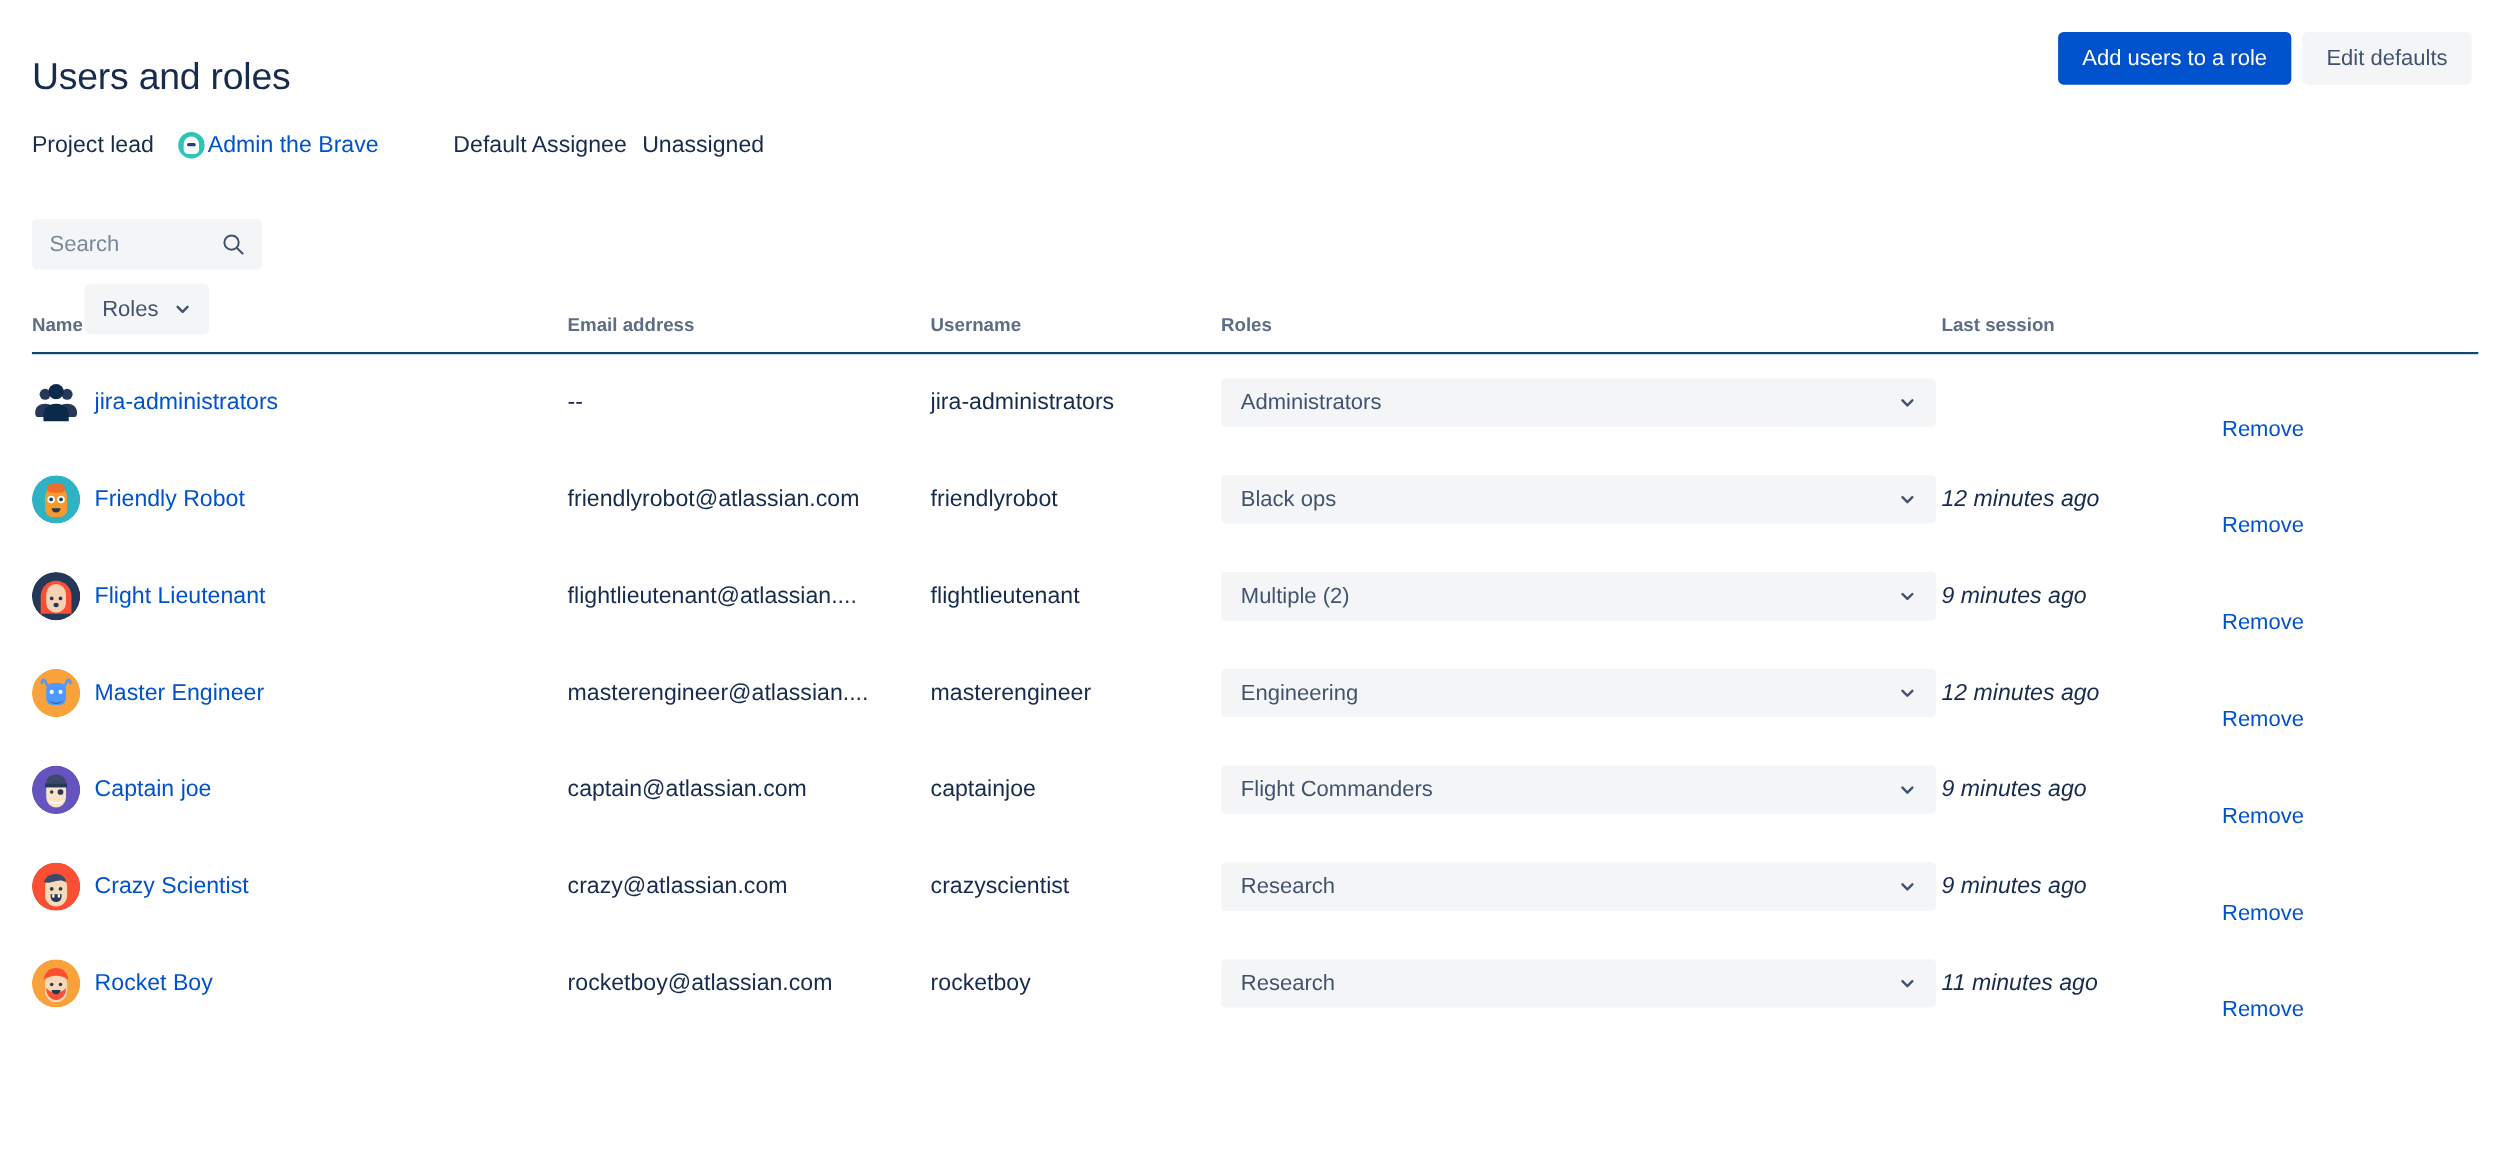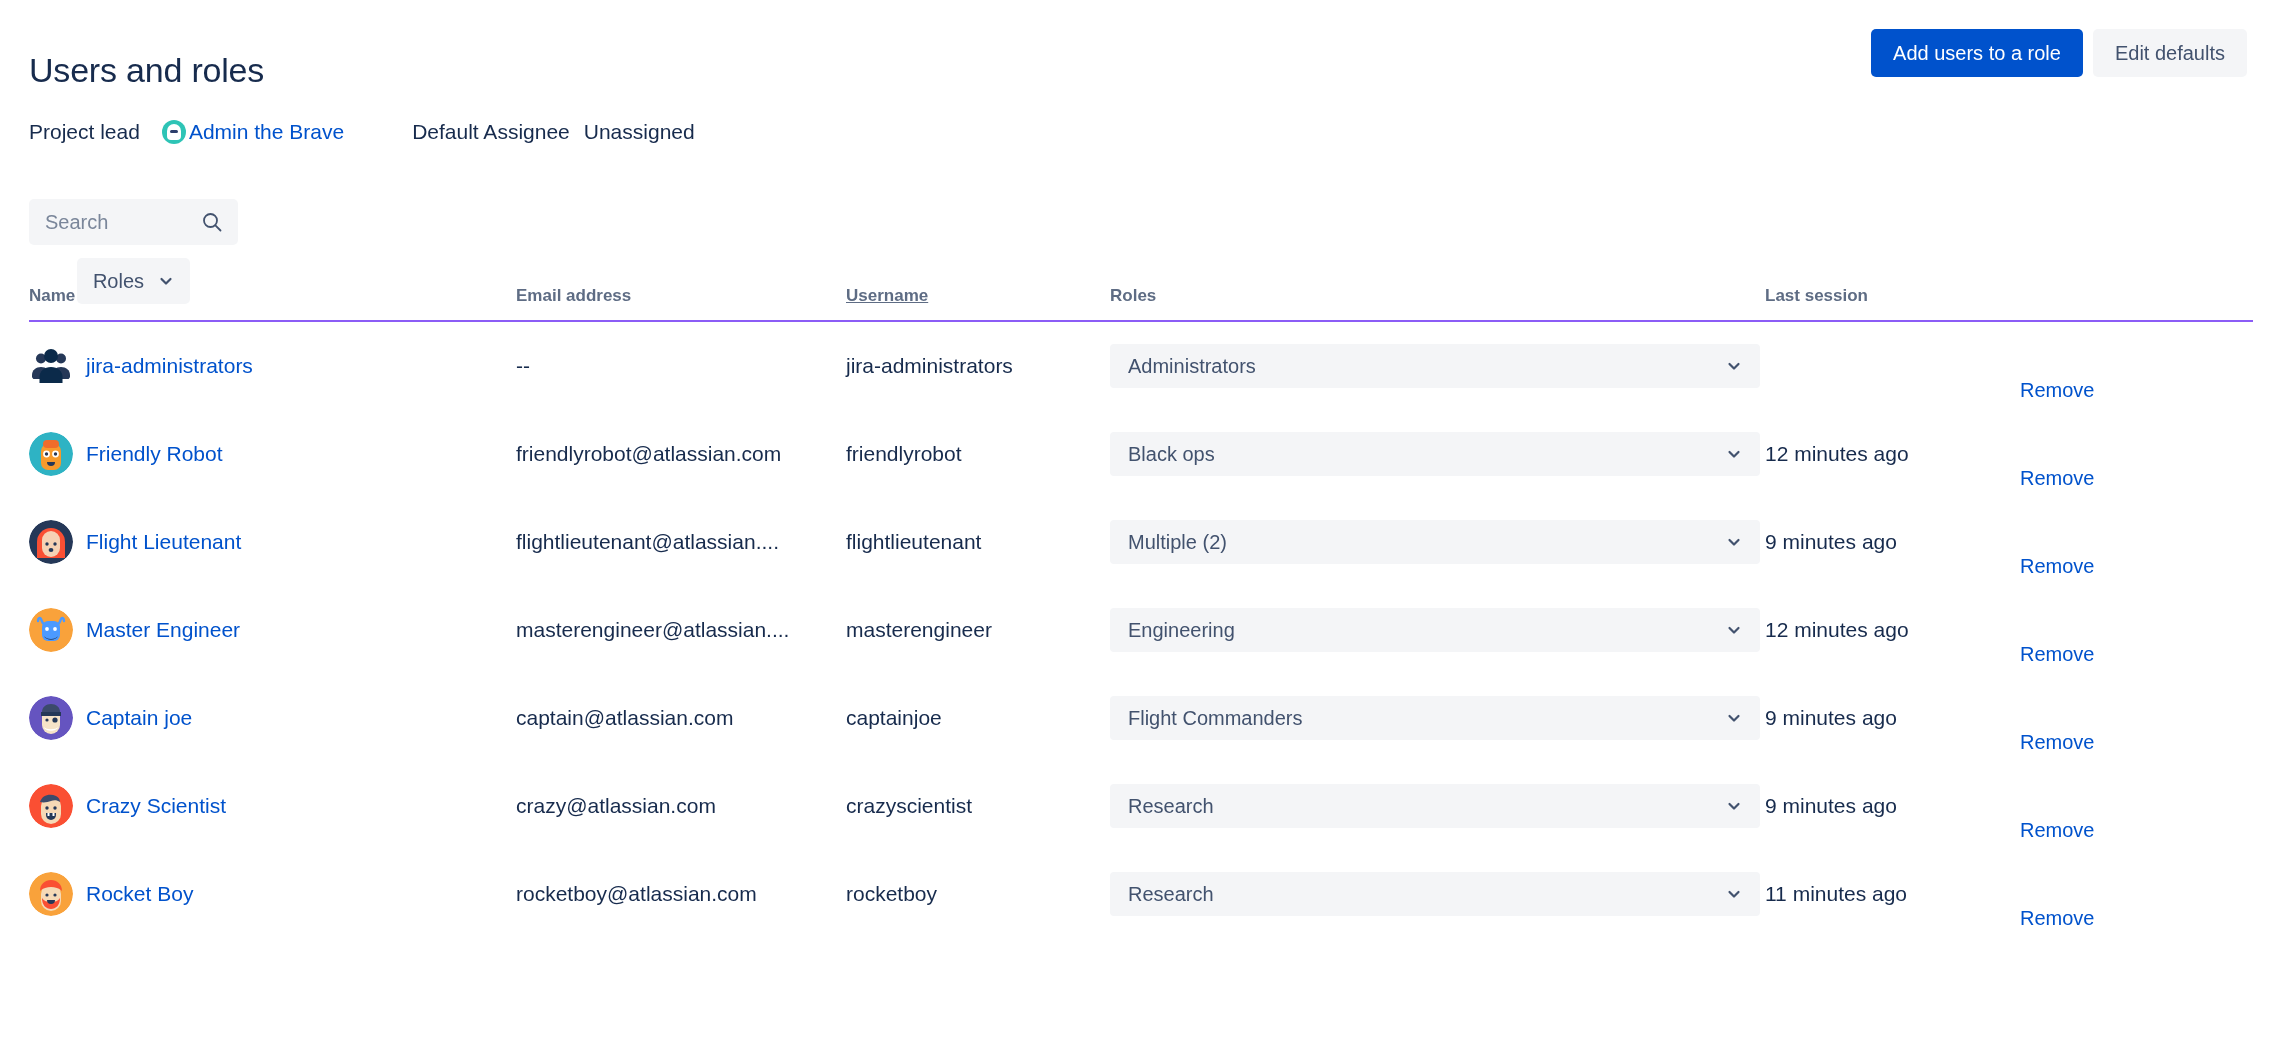--- a/index.html
+++ b/index.html
@@ -86,39 +86,39 @@
     display:flex; align-items:center; gap:14px; padding: 0 16px;
     cursor:pointer;
     font-family:"Liberation Sans", sans-serif; font-size:20px; color:#42526e;
   }
   .chev { width:16px; height:16px; display:block; color:#42526e; }
 
   
   .table { position: absolute; left: 29px; top: 286px; width: 2224px; }
   .thead {
     position: relative; height: 36px;
-    border-bottom: 2px solid #8b5cf6;
+    border-bottom: 2px solid #0c4a6e;
   }
   .th {
     position:absolute; top:0;
     font-size: 17px; font-weight: bold; color: #5e6c84; white-space: nowrap;
   }
   .c-name  { left: 0px; }
   .c-email { left: 487px; }
-  .c-user  { left: 817px; text-decoration: underline; }
+  .c-user  { left: 817px; }
   .c-roles { left: 1081px; }
   .c-sess  { left: 1736px; }
 
   .row { position: relative; height: 88px; }
   .cell { position:absolute; top:0; height:88px; display:flex; align-items:center; }
   .cell-name  { left: 0px;    width: 480px; }
   .cell-email { left: 487px;  width: 325px; }
   .cell-user  { left: 817px;  width: 260px; }
   .cell-roles { left: 1081px; width: 650px; }
-  .cell-sess  { left: 1736px; width: 220px; }
+  .cell-sess  { left: 1736px; width: 220px; font-style: italic; }
   .cell-act   { left: 1991px; width: 220px; margin-top: 24px; }
 
   .avatar {
     width: 44px; height: 44px; border-radius: 50%; flex: 0 0 auto;
     margin-right: 13px; position: relative; overflow: hidden;
   }
   .avatar svg { display:block; width:44px; height:44px; }
   .name-link { color:#0052cc; font-size: 21px; cursor: pointer; white-space: nowrap; }
   .cell-text { font-size: 21px; color:#172b4d; white-space: nowrap; }
 

